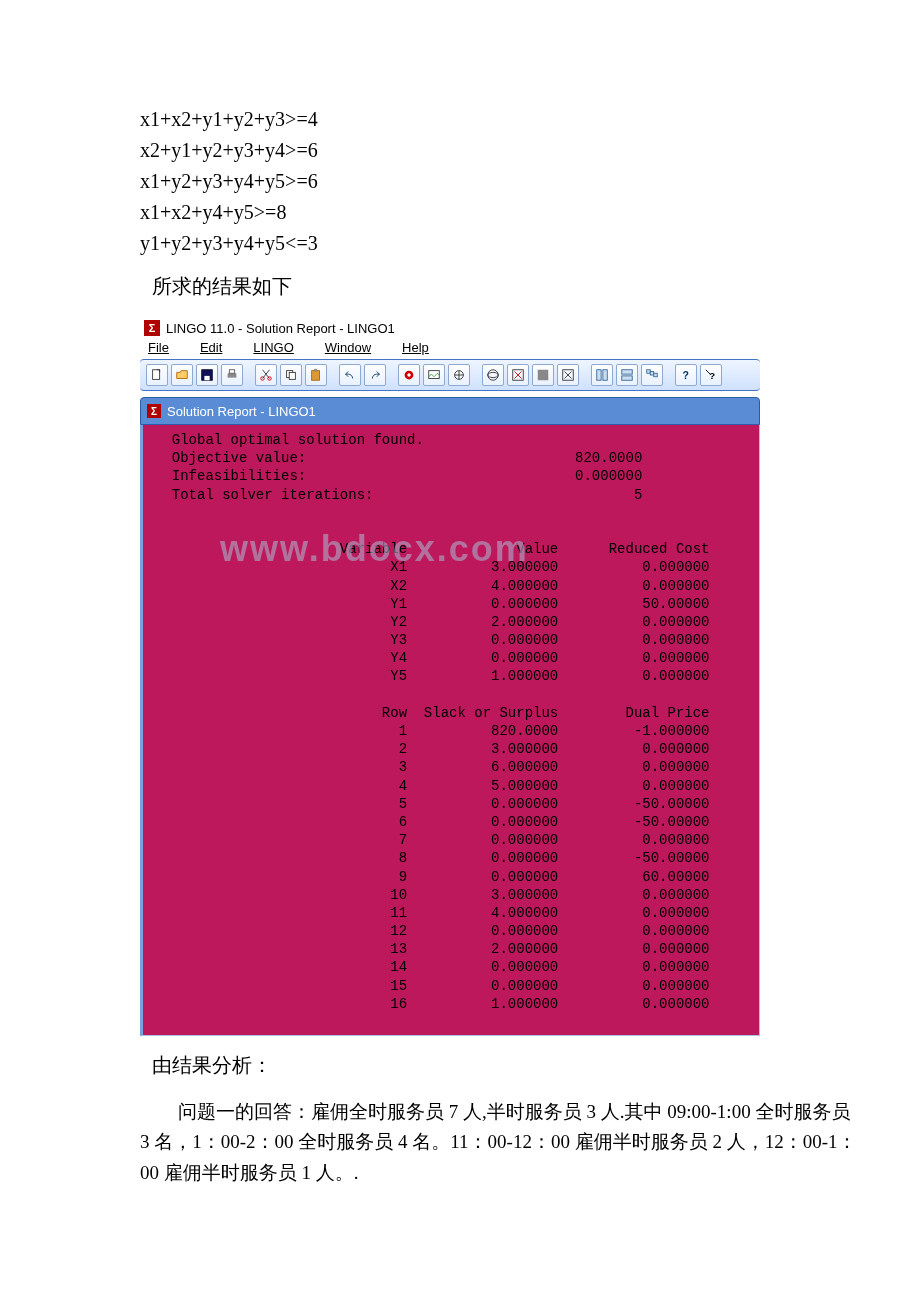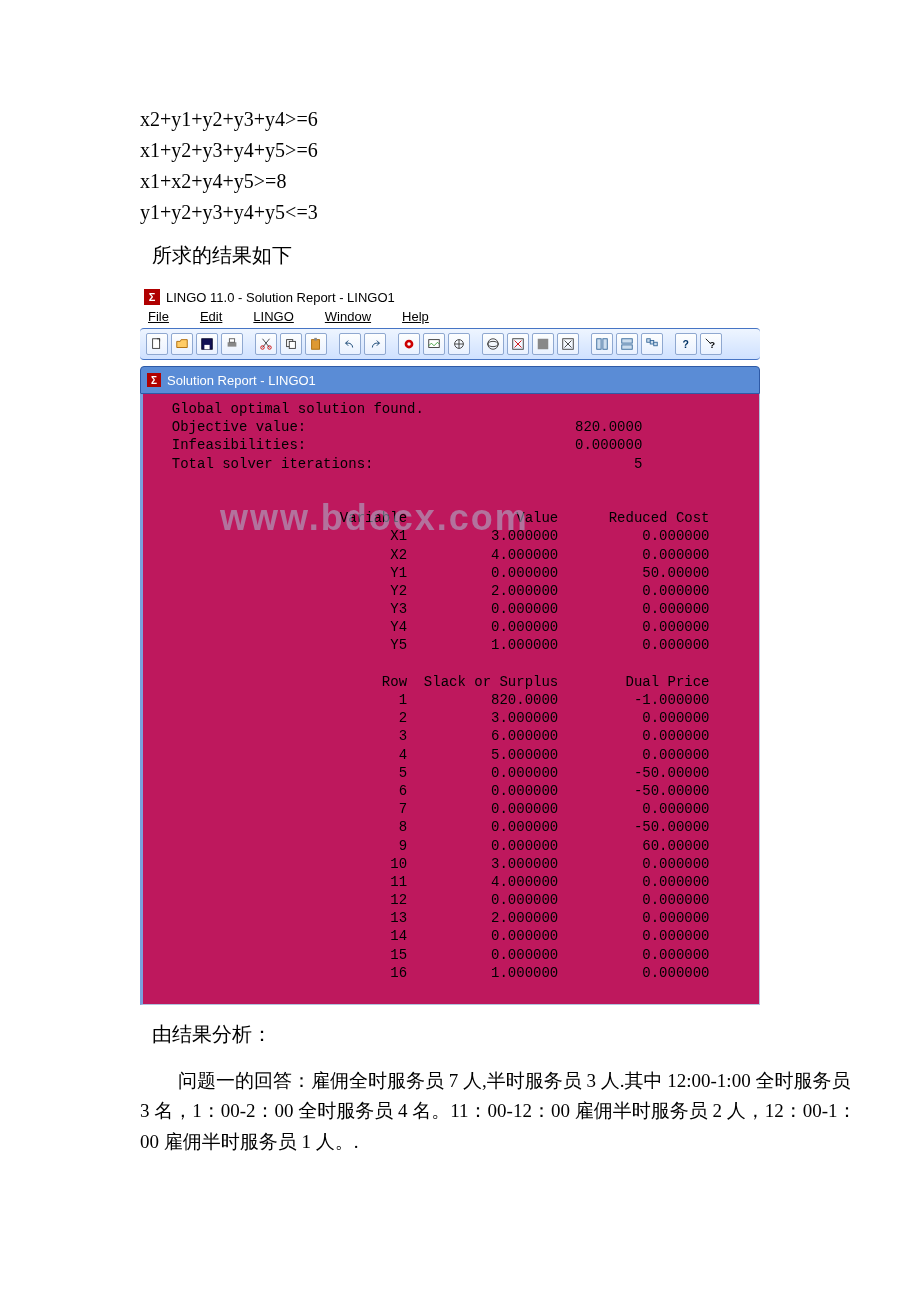--- a/index.html
+++ b/index.html
@@ -129,20 +129,21 @@
     color: rgba(170,190,210,.55);
     letter-spacing: 2px;
     pointer-events: none;
   }
 </style>
 </head>
 <body>
 
 <div class="page">
 
+  <div class="math-line">x1+x2+y1+y2+y3&gt;=4</div>
   <div class="math-line">x2+y1+y2+y3+y4&gt;=6</div>
   <div class="math-line">x1+y2+y3+y4+y5&gt;=6</div>
   <div class="math-line">x1+x2+y4+y5&gt;=8</div>
   <div class="math-line">y1+y2+y3+y4+y5&lt;=3</div>
 
   <div class="chinese">所求的结果如下</div>
 
   <div class="lingo-window">
     <div class="titlebar">
       <span class="app-icon">Σ</span>
@@ -324,15 +325,15 @@
                             13          2.000000          0.000000
                             14          0.000000          0.000000
                             15          0.000000          0.000000
                             16          1.000000          0.000000
 </div>
 
     <div class="watermark">www.bdocx.com</div>
   </div>
 
   <div class="chinese" style="margin-top:16px">由结果分析：</div>
-  <div class="para noindent" style="text-indent:2em">问题一的回答：雇佣全时服务员 7 人,半时服务员 3 人.其中 12:00-1:00 全时服务员 3 名，1：00-2：00 全时服务员 4 名。11：00-12：00 雇佣半时服务员 2 人，12：00-1：00 雇佣半时服务员 1 人。.</div>
+  <div class="para noindent" style="text-indent:2em">问题一的回答：雇佣全时服务员 7 人,半时服务员 3 人.其中 09:00-1:00 全时服务员 3 名，1：00-2：00 全时服务员 4 名。11：00-12：00 雇佣半时服务员 2 人，12：00-1：00 雇佣半时服务员 1 人。.</div>
 
 </div>
 
 </body></html>

